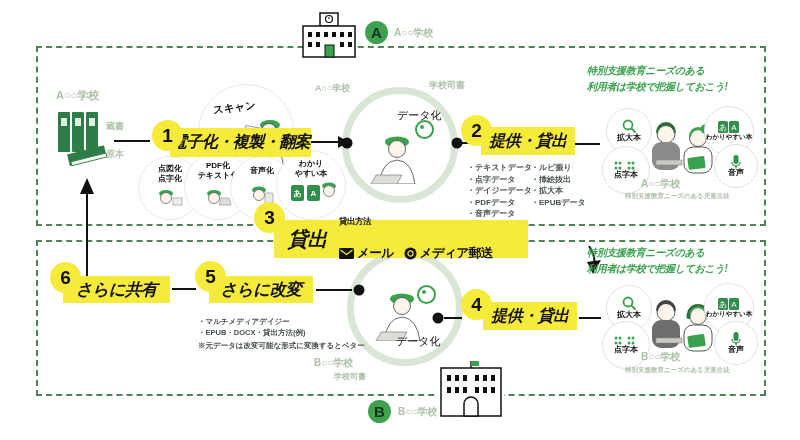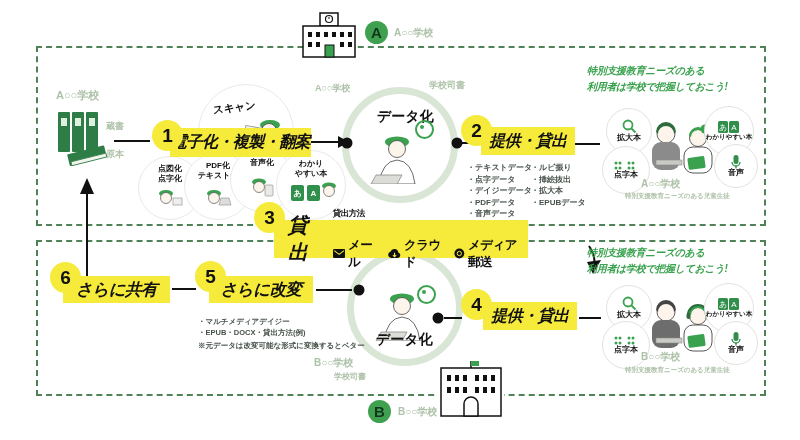--- a/index.html
+++ b/index.html
@@ -15,21 +15,21 @@
   .bigcircle{position:absolute;border-radius:50%;background:#fff;border:7px solid #d9e6d6;z-index:4;}
   .faint{position:absolute;color:#aec2a9;font-weight:bold;z-index:5;}
   .gnote{position:absolute;color:#3aa24e;font-weight:bold;font-style:italic;font-size:10px;
          letter-spacing:-0.3px;z-index:5;white-space:nowrap;}
   .fmt{font-size:8px;line-height:11.5px;color:#47524a;font-weight:600;white-space:nowrap;}
   .pre{white-space:pre-line;}
   .clabel{position:absolute;width:100%;text-align:center;font-size:8px;font-weight:bold;line-height:9.5px;color:#111;}
   .bubble{position:absolute;border-radius:50%;background:#fff;border:1px solid #e2e2de;z-index:5;
           display:flex;flex-direction:column;align-items:center;justify-content:center;text-align:center;}
   .bubble .blabel{font-size:8px;font-weight:bold;color:#111;line-height:8.5px;}
-  .dlabel{position:absolute;font-size:14px;font-weight:bold;color:#111;z-index:5;}
+  .dlabel{position:absolute;font-size:11px;font-weight:normal;color:#111;z-index:5;margin-left:20px;}
   .target{position:absolute;width:15px;height:15px;border:2.5px solid #3aa24e;border-radius:50%;z-index:5;}
   .target:after{content:"";position:absolute;left:3px;top:3px;width:4px;height:4px;border-radius:50%;background:#3aa24e;}
   .methodlbl{font-size:12.5px;font-weight:bold;font-style:normal;display:flex;align-items:center;gap:3px;}
   svg{display:block;}
 </style>
 </head>
 <body>
 
 <div id="stage">
 
@@ -144,21 +144,21 @@
   </div>
   <div class="circle" style="left:184px;top:152px;width:66px;height:66px;">
     <div class="clabel pre" style="top:8px;">PDF化
 テキスト化</div>
     <svg class="abs" style="left:19px;top:36px;" width="28" height="20" viewBox="0 0 28 20">
       <ellipse cx="10" cy="4.5" rx="7" ry="3.5" fill="#3aa24e"></ellipse>
         <circle cx="10" cy="9" r="5.5" fill="#fdf4ec" stroke="#555" stroke-width="0.7"></circle>
       <polygon points="15,16 27,16 25,9 17,9" fill="#ddd" stroke="#999" stroke-width="0.7"></polygon>
     </svg>
   </div>
-  <div class="circle" style="left:230px;top:148px;width:62px;height:62px;">
+  <div class="circle" style="left:230px;top:156px;width:62px;height:62px;">
     <div class="clabel" style="top:9px;">音声化</div>
     <svg class="abs" style="left:17px;top:28px;" width="28" height="24" viewBox="0 0 28 24">
       <ellipse cx="11" cy="5" rx="7" ry="3.5" fill="#3aa24e"></ellipse>
         <circle cx="11" cy="10" r="5.5" fill="#fdf4ec" stroke="#555" stroke-width="0.7"></circle>
       <rect x="17" y="8" width="8" height="11" rx="1" fill="#e9e9e5" stroke="#999" stroke-width="0.7"></rect>
     </svg>
   </div>
   <div class="circle" style="left:276px;top:150px;width:68px;height:68px;">
     <div class="clabel pre" style="top:8px;">わかり
 やすい本</div>
@@ -263,28 +263,20 @@
       <span style="font-size:8.5px;font-weight:bold;">貸出方法</span>
       <span style="display:flex;gap:10px;align-items:center;">
         <span class="methodlbl">
           <svg width="15" height="11" viewBox="0 0 15 11">
             <rect x="0" y="0" width="15" height="11" rx="1.5" fill="#111"></rect>
             <polyline points="1.5,2 7.5,6.5 13.5,2" fill="none" stroke="#f6ea3b" stroke-width="1.3"></polyline>
           </svg>
           <span>メール</span>
         </span>
         <span class="methodlbl">
-          <svg width="16" height="12" viewBox="0 0 16 12">
-            <path d="M4 11 a4 4 0 0 1 -1 -7.8 a5 5 0 0 1 9.6 1 A3.5 3.5 0 0 1 12 11 z" fill="#111"></path>
-            <line x1="8" y1="4.5" x2="8" y2="9" stroke="#f6ea3b" stroke-width="1.3"></line>
-            <polyline points="6,7.5 8,9.5 10,7.5" fill="none" stroke="#f6ea3b" stroke-width="1.3"></polyline>
-          </svg>
-          <span>クラウド</span>
-        </span>
-        <span class="methodlbl">
           <svg width="13" height="13" viewBox="0 0 13 13">
             <circle cx="6.5" cy="6.5" r="6" fill="#111"></circle>
             <circle cx="6.5" cy="6.5" r="2.6" fill="none" stroke="#f6ea3b" stroke-width="1.2"></circle>
           </svg>
           <span>メディア郵送</span>
         </span>
       </span>
     </span>
   </div>
 

